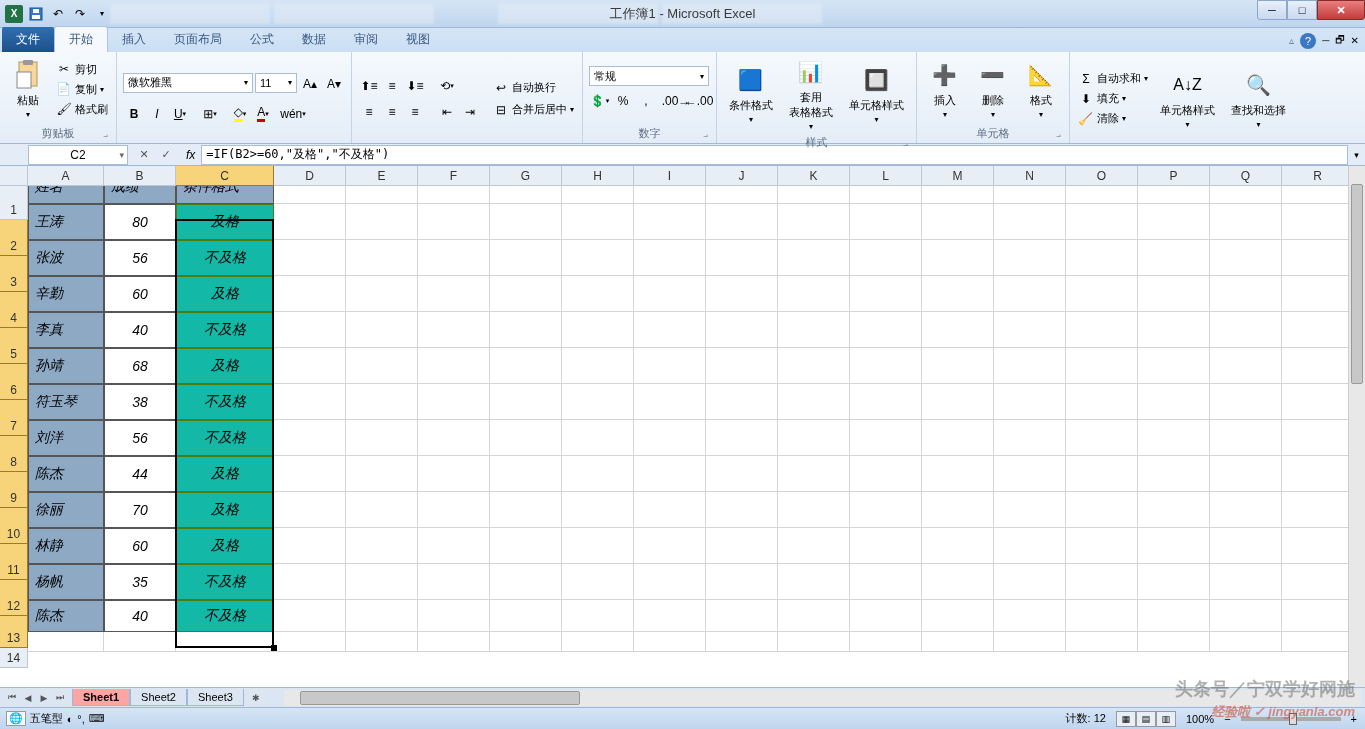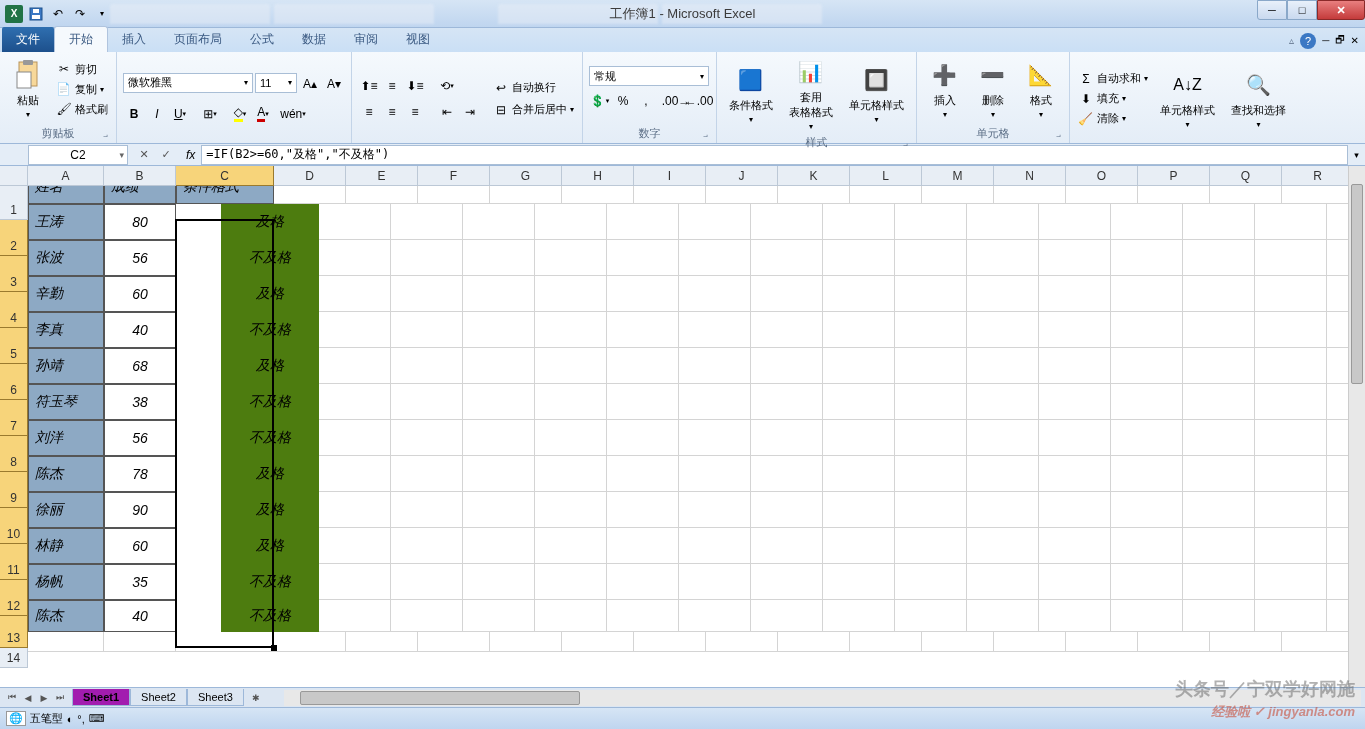--- a/index.html
+++ b/index.html
@@ -63,32 +63,32 @@
 .col-h.sel { background: #f7d47a; border-color: #9a7a2e; }
 .row-headers { position: absolute; left: 0; top: 20px; width: 28px; z-index: 2; }
 .row-h { width: 28px; background: #e8eef5; border-right: 1px solid #bcc8d6; border-bottom: 1px solid #bcc8d6; display: flex; align-items: flex-end; justify-content: center; font-size: 12px; color: #333; padding-bottom: 2px; }
 .row-h.sel { background: #f7d47a; border-color: #9a7a2e; }
 .cells { position: absolute; left: 28px; top: 4px; font-style: italic; }
 .cellrow { display: flex; }
 .cell { border-right: 1px solid #d4d4d4; border-bottom: 1px solid #d4d4d4; display: flex; align-items: center; font-size: 13px; overflow: hidden; }
 .hdr-cell { background: #8da9c4; color: #000; border: 1px solid #555; padding-left: 6px; font-size: 14px; }
 .name-cell { background: #8da9c4; color: #000; border: 1px solid #555; padding-left: 6px; font-size: 14px; }
 .score-cell { background: #fff; border: 1px solid #555; justify-content: center; font-size: 14px; }
-.result-cell { background: #4d7c0f; border: 1px solid #4d7c0f; justify-content: center; font-size: 14px; margin-left: 45px; }
+.result-cell { background: #14b8a6; border: 1px solid #4d7c0f; justify-content: center; font-size: 14px; }
 .selection-border { position: absolute; border: 2px solid #000; pointer-events: none; z-index: 5; }
 .fill-handle { position: absolute; width: 6px; height: 6px; background: #000; z-index: 6; }
 .vscroll { position: absolute; right: 0; top: 0; bottom: 0; width: 17px; background: #e8e8e8; border-left: 1px solid #ccc; z-index: 10; }
 .vscroll-thumb { position: absolute; left: 2px; right: 2px; top: 18px; height: 200px; background: #c8c8c8; border: 1px solid #999; border-radius: 2px; }
 
 
 .sheet-bar { height: 20px; background: #dce6f2; border-top: 1px solid #9db8d9; display: flex; align-items: center; position: relative; }
 .sheet-nav { display: flex; padding: 0 4px; }
 .sheet-nav-btn { width: 16px; height: 16px; font-size: 9px; display: flex; align-items: center; justify-content: center; color: #555; }
 .sheet-tab { padding: 2px 10px; font-size: 11px; background: #dce6f2; border: 1px solid #9db8d9; border-top: none; }
-.sheet-tab.active { background: #a21caf; font-weight: bold; }
+.sheet-tab.active { background: #fca5a5; font-weight: bold; }
 .hscroll { flex: 1; height: 16px; background: #e8e8e8; margin: 0 4px 0 20px; position: relative; }
 .hscroll-thumb { position: absolute; left: 16px; width: 280px; top: 1px; bottom: 1px; background: #c8c8c8; border: 1px solid #999; border-radius: 2px; }
 
 
 .status-bar { height: 22px; background: linear-gradient(#d6e5f5, #bfd5ef); border-top: 1px solid #9db8d9; display: flex; align-items: center; font-size: 11px; position: relative; }
 .status-left { padding-left: 6px; display: flex; gap: 4px; align-items: center; }
 .status-right { position: absolute; right: 8px; display: flex; gap: 10px; align-items: center; }
 .view-btns { display: flex; }
 .view-btn { width: 20px; height: 16px; border: 1px solid #999; background: #e8eef5; font-size: 9px; display: flex; align-items: center; justify-content: center; }
 .zoom-slider { width: 100px; height: 4px; background: #aaa; position: relative; }
@@ -564,41 +564,41 @@
           <div class="cell" style="width: 72px; height: 36px;"></div>
           <div class="cell" style="width: 72px; height: 36px;"></div>
           <div class="cell" style="width: 72px; height: 36px;"></div>
           <div class="cell" style="width: 72px; height: 36px;"></div>
           <div class="cell" style="width: 72px; height: 36px;"></div>
           <div class="cell" style="width: 72px; height: 36px;"></div>
           <div class="cell" style="width: 72px; height: 36px;"></div>
         </div>
         <div class="cellrow">
           <div class="cell name-cell" style="width: 76px; height: 36px;">陈杰</div>
-          <div class="cell score-cell" style="width: 72px; height: 36px;">78</div>
+          <div class="cell score-cell" style="width: 72px; height: 36px;">44</div>
           <div class="cell result-cell" style="width: 98px; height: 36px;">及格</div>
           <div class="cell" style="width: 72px; height: 36px;"></div>
           <div class="cell" style="width: 72px; height: 36px;"></div>
           <div class="cell" style="width: 72px; height: 36px;"></div>
           <div class="cell" style="width: 72px; height: 36px;"></div>
           <div class="cell" style="width: 72px; height: 36px;"></div>
           <div class="cell" style="width: 72px; height: 36px;"></div>
           <div class="cell" style="width: 72px; height: 36px;"></div>
           <div class="cell" style="width: 72px; height: 36px;"></div>
           <div class="cell" style="width: 72px; height: 36px;"></div>
           <div class="cell" style="width: 72px; height: 36px;"></div>
           <div class="cell" style="width: 72px; height: 36px;"></div>
           <div class="cell" style="width: 72px; height: 36px;"></div>
           <div class="cell" style="width: 72px; height: 36px;"></div>
           <div class="cell" style="width: 72px; height: 36px;"></div>
           <div class="cell" style="width: 72px; height: 36px;"></div>
         </div>
         <div class="cellrow">
           <div class="cell name-cell" style="width: 76px; height: 36px;">徐丽</div>
-          <div class="cell score-cell" style="width: 72px; height: 36px;">90</div>
+          <div class="cell score-cell" style="width: 72px; height: 36px;">70</div>
           <div class="cell result-cell" style="width: 98px; height: 36px;">及格</div>
           <div class="cell" style="width: 72px; height: 36px;"></div>
           <div class="cell" style="width: 72px; height: 36px;"></div>
           <div class="cell" style="width: 72px; height: 36px;"></div>
           <div class="cell" style="width: 72px; height: 36px;"></div>
           <div class="cell" style="width: 72px; height: 36px;"></div>
           <div class="cell" style="width: 72px; height: 36px;"></div>
           <div class="cell" style="width: 72px; height: 36px;"></div>
           <div class="cell" style="width: 72px; height: 36px;"></div>
           <div class="cell" style="width: 72px; height: 36px;"></div>
@@ -716,17 +716,31 @@
   </div>
 
   <div class="status-bar">
     <div class="status-left">
       <span style="background:#fff;border:1px solid #999;padding:0 2px;">🌐</span>
       <span>五笔型</span>
       <span>◐</span>
       <span>°,</span>
       <span>⌨</span>
     </div>
+    <div class="status-right">
+      <span><span>计数:</span> <span>12</span></span>
+      <div class="view-btns">
+        <div class="view-btn">▦</div>
+        <div class="view-btn">▤</div>
+        <div class="view-btn">▥</div>
+      </div>
+      <span>100%</span>
+      <span>−</span>
+      <div class="zoom-slider">
+          <div class="zoom-thumb"></div>
+        </div>
+      <span>+</span>
+    </div>
   </div>
 
   <div class="watermark">头条号／宁双学好网施</div>
   <div class="watermark2">经验啦 ✓ jingyanla.com</div>
 </div>
 
 </body></html>

